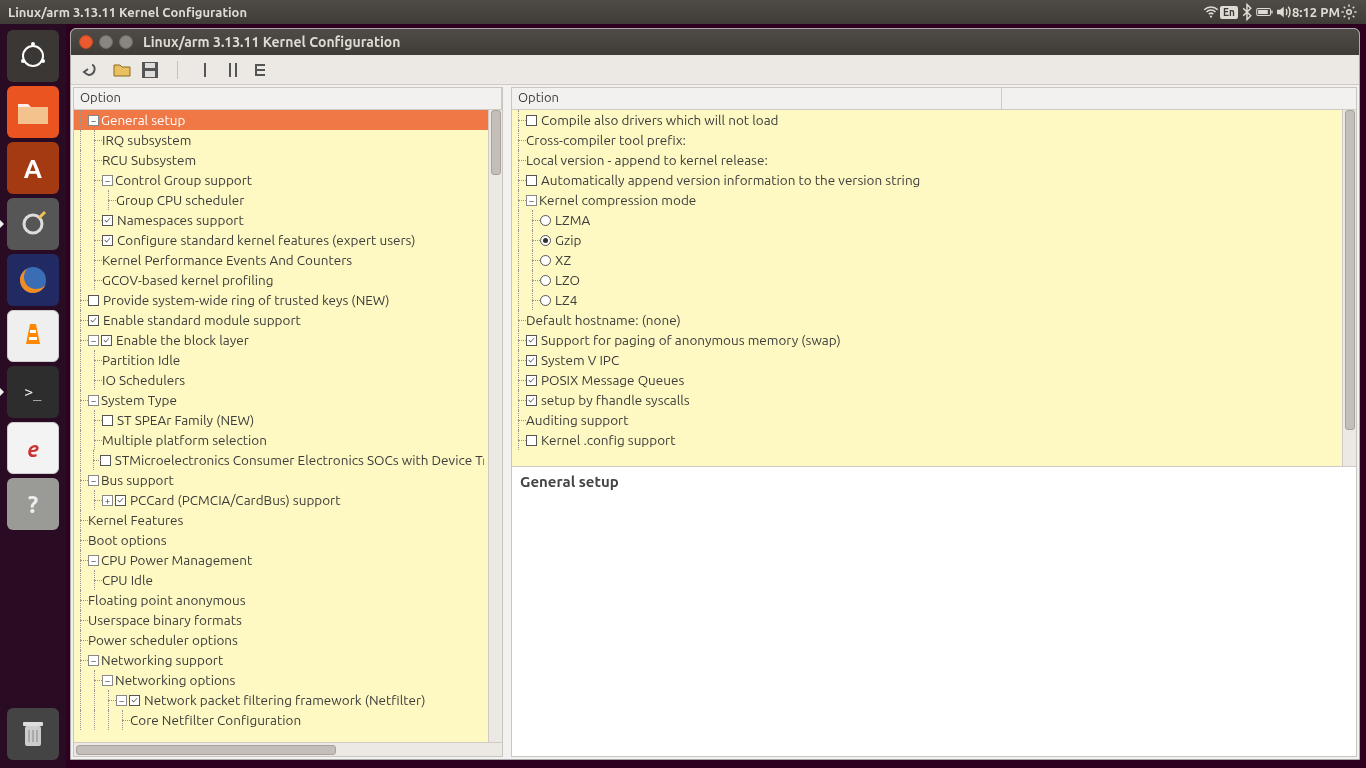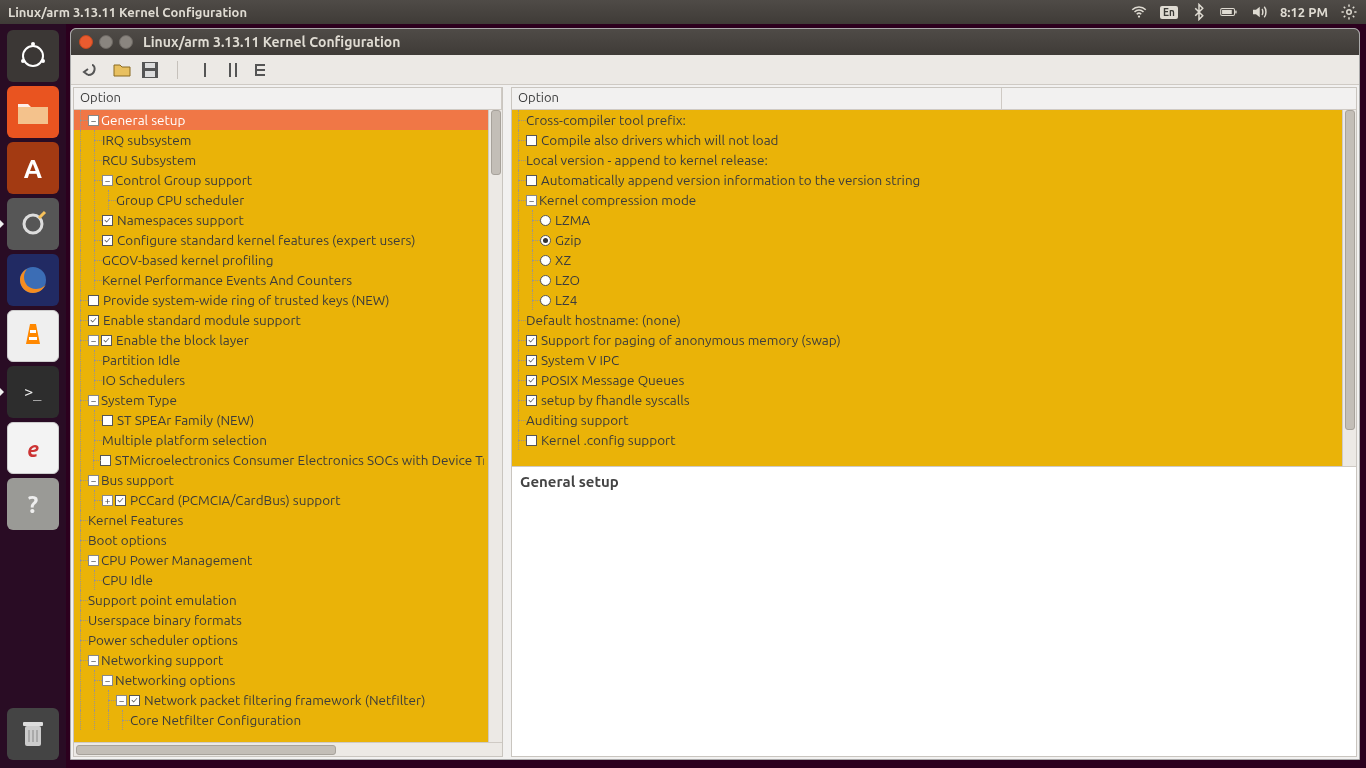--- a/index.html
+++ b/index.html
@@ -20,21 +20,21 @@
   background: linear-gradient(#4f4b47, #3f3b37);
   color: #dfdbd2;
   display: flex;
   align-items: center;
   padding: 0 8px;
   font-size: 13px;
   font-weight: bold;
 }
 .menubar .title { flex: 0 0 auto; }
 .menubar .spacer { flex: 1; }
-.menubar .tray { display: flex; align-items: center; gap: 12px; }
+.menubar .tray { display: flex; align-items: center; gap: 0; }
 .menubar .tray span { display: inline-flex; align-items: center; }
 .lang-ind {
   background: #dfdbd2; color: #3c3b37;
   font-size: 10px; font-weight: bold;
   padding: 1px 3px; border-radius: 2px;
 }
 
 
 .launcher {
   position: absolute;
@@ -127,21 +127,21 @@
 
 .split {
   flex: 1;
   display: flex;
   overflow: hidden;
 }
 
 .pane {
   display: flex;
   flex-direction: column;
-  background: #eab308;
+  background: #fef9c3;
   border: 1px solid #c9c5bf;
   margin: 2px;
   min-width: 0;
 }
 .pane.left  { width: 430px; }
 .split .divider { width: 4px; }
 .pane.right { flex: 1; }
 
 .col-headers {
   display: flex;
@@ -498,31 +498,31 @@
                 <span class="label">Configure standard kernel features (expert users)</span>
               </div>
               <div class="row">
                 <span class="indent">
                   <span class="linev"></span>
                 </span>
                 <span class="indent">
                   <span class="linev"></span>
                   <span class="lineh"></span>
                 </span>
+                <span class="label">Kernel Performance Events And Counters</span>
+              </div>
+              <div class="row">
+                <span class="indent">
+                  <span class="linev"></span>
+                </span>
+                <span class="indent">
+                  <span class="linev"></span>
+                  <span class="lineh"></span>
+                </span>
                 <span class="label">GCOV-based kernel profiling</span>
-              </div>
-              <div class="row">
-                <span class="indent">
-                  <span class="linev"></span>
-                </span>
-                <span class="indent">
-                  <span class="linev"></span>
-                  <span class="lineh"></span>
-                </span>
-                <span class="label">Kernel Performance Events And Counters</span>
               </div>
               <div class="row">
                 <span class="indent">
                   <span class="linev"></span>
                   <span class="lineh"></span>
                 </span>
                 <span class="cb"></span>
                 <span class="label">Provide system-wide ring of trusted keys (NEW)</span>
               </div>
               <div class="row">
@@ -652,21 +652,21 @@
                   <span class="linev"></span>
                   <span class="lineh"></span>
                 </span>
                 <span class="label">CPU Idle</span>
               </div>
               <div class="row">
                 <span class="indent">
                   <span class="linev"></span>
                   <span class="lineh"></span>
                 </span>
-                <span class="label">Support point emulation</span>
+                <span class="label">Floating point anonymous</span>
               </div>
               <div class="row">
                 <span class="indent">
                   <span class="linev"></span>
                   <span class="lineh"></span>
                 </span>
                 <span class="label">Userspace binary formats</span>
               </div>
               <div class="row">
                 <span class="indent">
@@ -743,29 +743,29 @@
             <div class="col-h" style="flex:0 0 490px">Option</div>
             <div class="col-h rest"></div>
           </div>
           <div class="tree-scroll">
             <div class="tree" id="right-tree">
                 <div class="row">
                   <span class="indent">
                     <span class="linev"></span>
                     <span class="lineh"></span>
                   </span>
-                  <span class="label">Cross-compiler tool prefix:</span>
-                </div>
-                <div class="row">
-                  <span class="indent">
-                    <span class="linev"></span>
-                    <span class="lineh"></span>
-                  </span>
                   <span class="cb"></span>
                   <span class="label">Compile also drivers which will not load</span>
+                </div>
+                <div class="row">
+                  <span class="indent">
+                    <span class="linev"></span>
+                    <span class="lineh"></span>
+                  </span>
+                  <span class="label">Cross-compiler tool prefix:</span>
                 </div>
                 <div class="row">
                   <span class="indent">
                     <span class="linev"></span>
                     <span class="lineh"></span>
                   </span>
                   <span class="label">Local version - append to kernel release:</span>
                 </div>
                 <div class="row">
                   <span class="indent">

